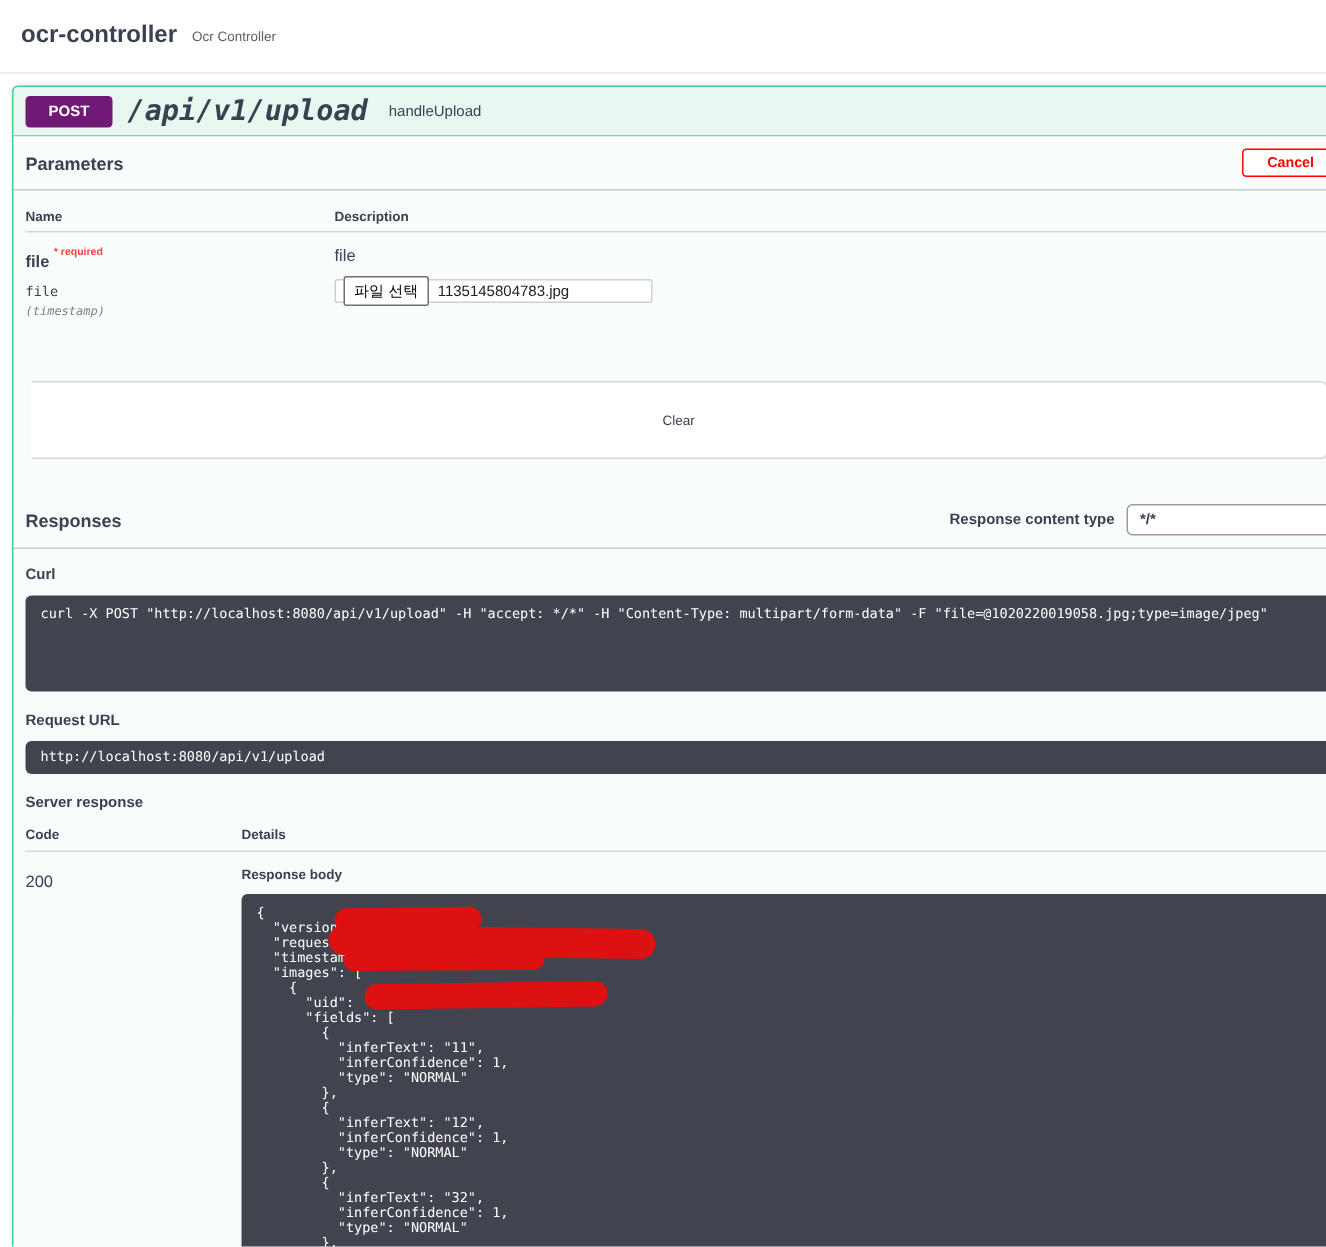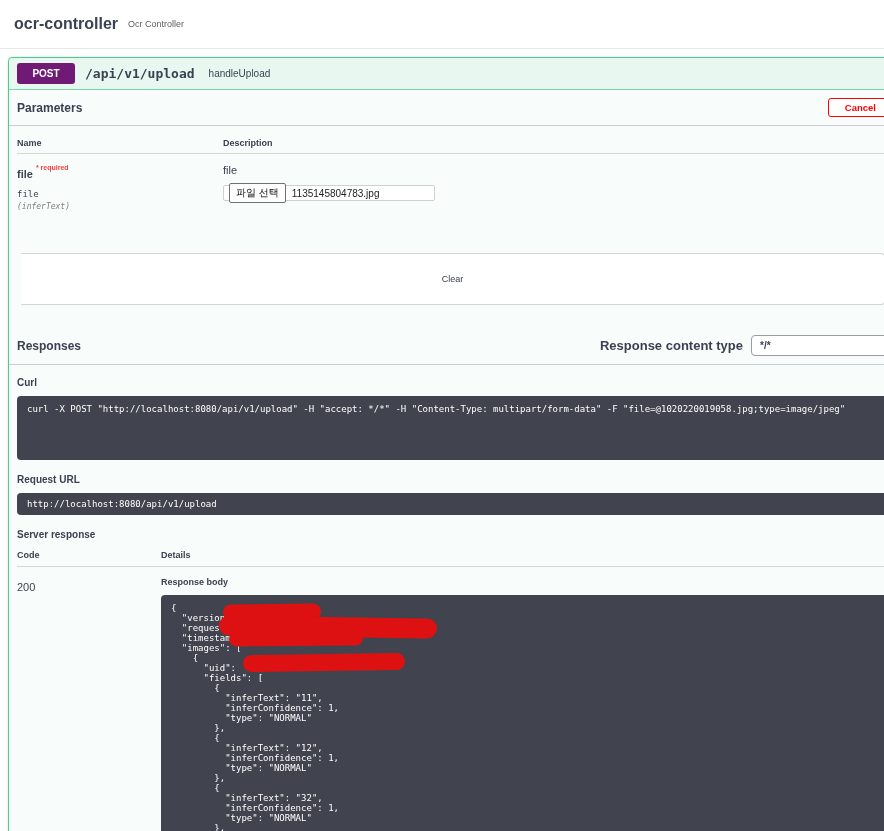--- a/index.html
+++ b/index.html
@@ -10,21 +10,21 @@
   .topbar { height:49px; border-bottom:1px solid #e8e8e8; display:flex; align-items:center; padding:0 14px; }
   .topbar .title { font-size:16px; font-weight:bold; color:#3b4151; }
   .topbar .subtitle { font-size:9px; color:#606060; margin-left:10px; }
 
   .opblock { margin:8px 0 0 8px; width:890px; border:1px solid #49cc90; border-radius:4px;
              background:rgba(73,204,144,0.04); box-shadow:0 0 3px rgba(0,0,0,.12); }
   .opblock-summary { display:flex; align-items:center; padding:5px 8px; background:rgba(73,204,144,0.09);
              border-bottom:1px solid rgba(73,204,144,0.7); border-radius:4px 4px 0 0; cursor:pointer; }
   .method-badge { background:#701a75; color:#fff; font-weight:bold; font-size:10px; padding:5px 0;
              width:58px; text-align:center; border-radius:3px; }
-  .path { font-family:"DejaVu Sans Mono", monospace; font-weight:bold; font-size:13px; margin-left:10px; }
+  .path { font-family:"DejaVu Sans Mono", monospace; font-weight:bold; font-size:19px; margin-left:10px;font-style:italic; }
   .op-desc { font-size:10px; margin-left:14px; }
 
   .section-header { display:flex; justify-content:space-between; align-items:center;
              padding:8px 4px 8px 8px; border-bottom:1px solid rgba(59,65,81,.25); min-height:34px; }
   .section-title { font-size:12px; font-weight:bold; }
   .btn-cancel { background:#fff; border:1.5px solid #ff0000; color:#ff0000; font-weight:600;
              font-size:9.5px; padding:3px 16px; border-radius:3px; font-family:inherit; cursor:pointer; white-space:nowrap; }
 
   .params-table { padding:0 8px; }
   .params-head { display:flex; font-size:9px; font-weight:bold; padding:12px 0 5px;
@@ -44,21 +44,21 @@
   .file-name { font-size:10px; margin-left:6px; color:#222; white-space:nowrap; }
 
   .exec-row { display:flex; margin:20px 12px 0; }
   .btn-execute { flex:1; background:#4990e2; color:#fff; border:1px solid #4990e2; font-weight:bold;
              font-size:9px; padding:4px 0; border-radius:4px 0 0 4px; font-family:inherit; cursor:pointer; }
   .btn-clear { flex:1; background:#fff; color:#3b4151; border:1px solid #d5d5d5; border-left:none;
              font-size:9px; padding:20px 0; border-radius:0 4px 4px 0; font-family:inherit; cursor:pointer; }
 
   .responses-header { margin-top:22px; }
   .ct-group { display:flex; align-items:center; }
-  .ct-label { font-size:13px; font-weight:bold; margin-right:8px; white-space:nowrap; }
+  .ct-label { font-size:10px; font-weight:bold; margin-right:8px; white-space:nowrap; }
   .ct-select { width:142px; height:21px; border:1px solid #9a9da3; border-radius:4px; background:#fff;
              font-size:10px; font-weight:bold; display:flex; align-items:center; padding:0 8px; cursor:pointer; }
 
   .responses-body { padding:12px 8px 10px; }
   .block-label { font-size:10px; font-weight:bold; margin-bottom:8px; }
   .curl-block { background:#41444e; border-radius:4px; min-height:64px; padding:8px 10px; color:#fff;
              font-family:"DejaVu Sans Mono", monospace; font-size:9px; white-space:pre-wrap; word-break:break-all; }
   .label-gap { margin-top:14px; }
   .requrl-block { background:#41444e; border-radius:4px; padding:6px 10px; color:#fff;
              font-family:"DejaVu Sans Mono", monospace; font-size:9px; }
@@ -110,21 +110,21 @@
       <div class="params-head">
         <span class="col-name">Name</span>
         <span class="col-desc">Description</span>
       </div>
       <div class="param-row">
         <div class="col-name">
           <div>
             <span class="param-name">file</span><span class="param-required">* required</span>
           </div>
           <div class="param-type">file</div>
-          <div class="param-in">(inferText)</div>
+          <div class="param-in">(timestamp)</div>
         </div>
         <div class="col-desc">
           <div class="param-desc-text">file</div>
           <div class="file-input">
             <button class="file-btn">파일 선택</button>
             <span class="file-name">1135145804783.jpg</span>
           </div>
         </div>
       </div>
     </div>

